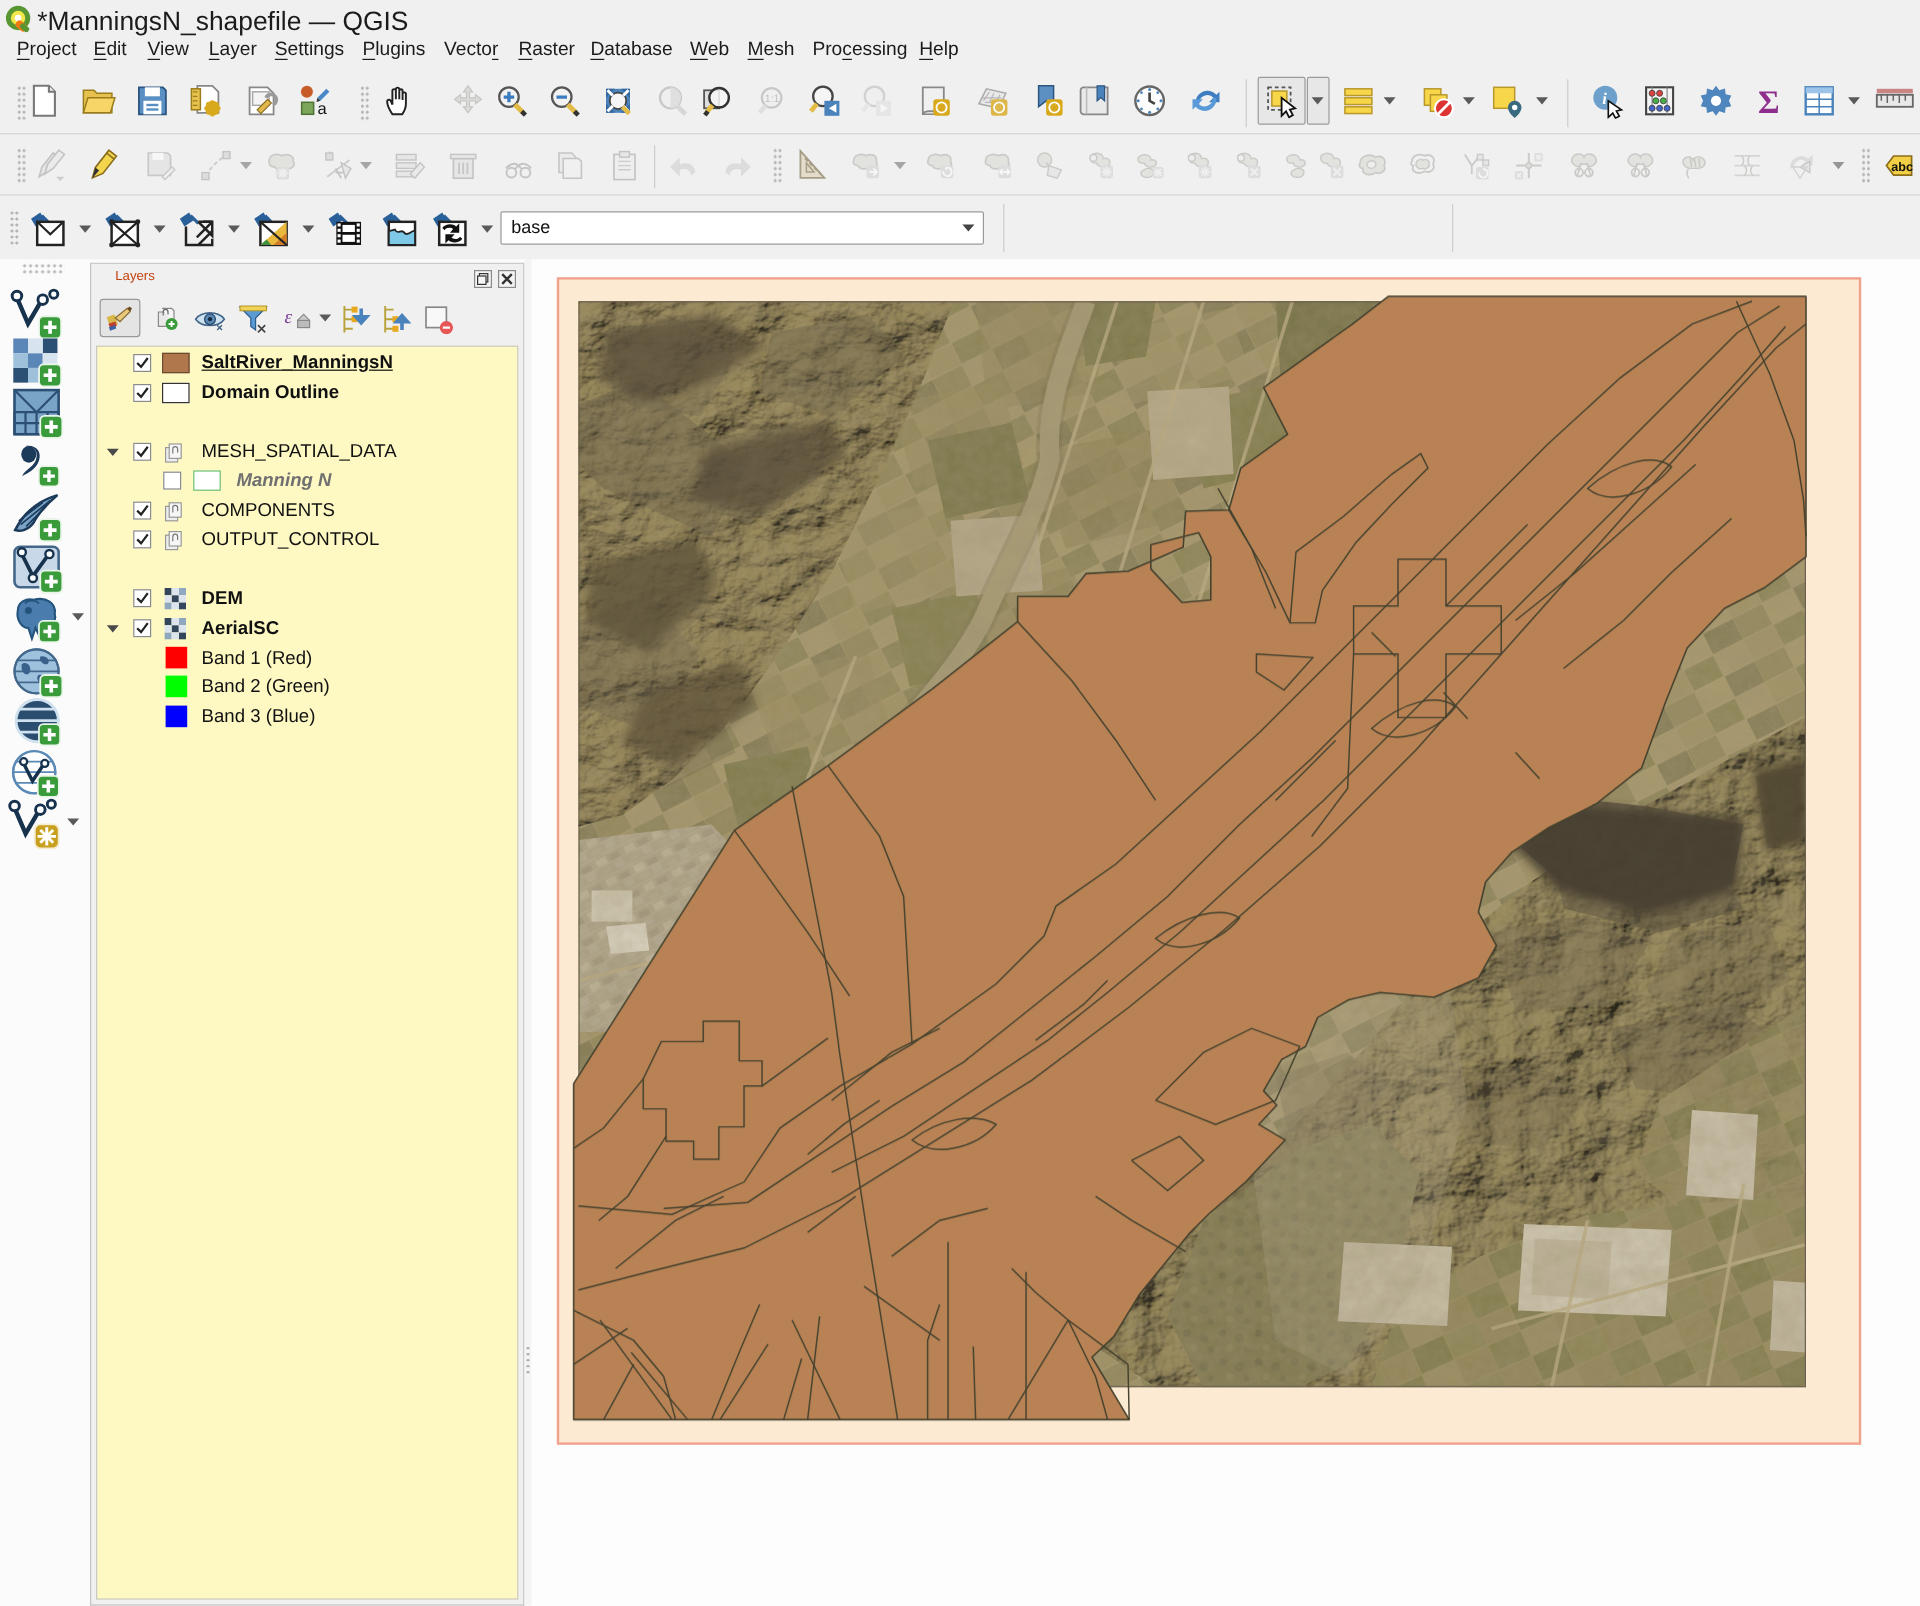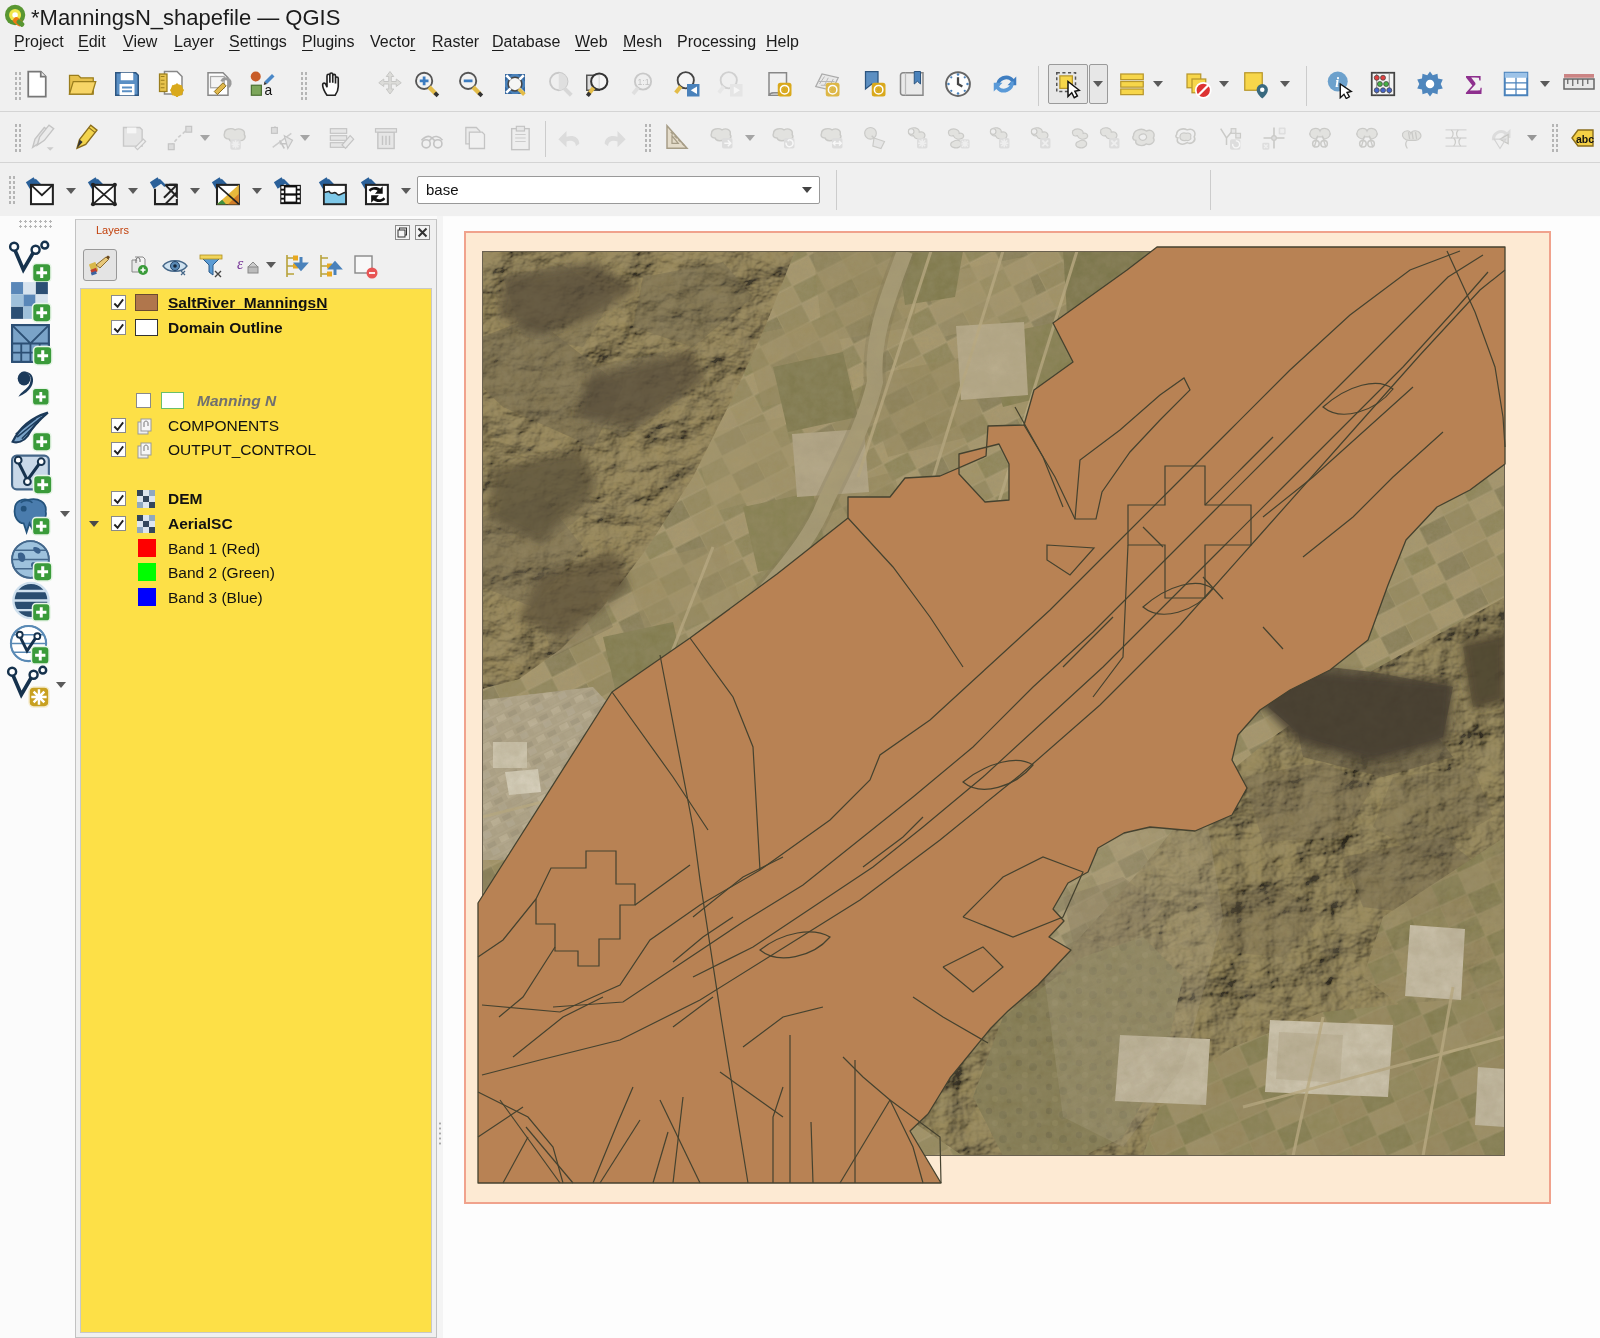--- a/index.html
+++ b/index.html
@@ -20,21 +20,21 @@
 .handle { position:absolute; width:8px; height:30px;
   background-image:radial-gradient(circle, #b5b5b5 1.2px, transparent 1.4px);
   background-size:4px 5px; }
 .dd { position:absolute; width:0; height:0; border-left:5px solid transparent;
   border-right:5px solid transparent; border-top:6px solid #5a5a5a; }
 .sep { position:absolute; width:1px; background:#cccccc; }
 
 #leftbar { position:absolute; left:0; top:216px; width:75px; height:1122px; background:#fbfbfb; }
 #layers { position:absolute; left:75px; top:219px; width:362px; height:1119px;
   background:#f0f0f0; border:1px solid #c2c2c2; border-top:1px solid #cccccc; }
-#ltree { position:absolute; left:4px; top:68px; width:352px; height:1045px; background:#fde047;
+#ltree { position:absolute; left:4px; top:68px; width:352px; height:1045px; background:#fef9c3;
   border:1px solid #c8c8c8; }
 #splitter { position:absolute; left:437px; top:216px; width:6px; height:1122px; background:#f4f4f4; }
 #canvas { position:absolute; left:443px; top:217px; width:1157px; height:1121px; background:#fdfdfd; }
 .row { position:absolute; left:0; width:350px; height:25px; font-size:15.5px; color:#111; }
 .row .lbl { position:absolute; top:3px; }
 .cb { position:absolute; width:15px; height:15px; background:#fff; border:1px solid #8a8a8a; top:4px; }
 .sw { position:absolute; width:23px; height:17px; top:3px; }
 .exp { position:absolute; width:0; height:0; border-left:5px solid transparent;
   border-right:5px solid transparent; border-top:6px solid #4a4a4a; top:9px; }
 </style>
@@ -697,20 +697,32 @@
           </svg></div>
       <div class="sw" style="left:54px;background:#b0764c;border:1px solid #6a4a30"></div>
       <div class="lbl" style="left:87px;font-weight:bold;text-decoration:underline">SaltRiver_ManningsN</div>
     </div>
     <div class="row" style="top:27px">
       <div class="cb" style="left:30px"><svg width="13" height="13" viewBox="0 0 14 14">
             <path d="M2.5 7 L6 10.5 L12 2.5" stroke="#222" stroke-width="2" fill="none"></path>
           </svg></div>
       <div class="sw" style="left:54px;background:#fff;border:1px solid #333"></div>
       <div class="lbl" style="left:87px;font-weight:bold">Domain Outline</div>
+    </div>
+    <div class="row" style="top:76px">
+      <div class="exp" style="left:8px"></div>
+      <div class="cb" style="left:30px"><svg width="13" height="13" viewBox="0 0 14 14">
+            <path d="M2.5 7 L6 10.5 L12 2.5" stroke="#222" stroke-width="2" fill="none"></path>
+          </svg></div>
+      <svg style="position:absolute;left:55px;top:3px" width="19" height="19" viewBox="0 0 19 19">
+        <rect x="2" y="5" width="10" height="12" fill="#eee" stroke="#999"></rect>
+        <rect x="5" y="2" width="10" height="12" fill="#f6f6f6" stroke="#999"></rect>
+        <path d="M8 6 C8 3.5 12 3.5 12 6 L12 9 M8 6 L8 10" stroke="#777" fill="none"></path>
+        </svg>
+      <div class="lbl" style="left:87px">MESH_SPATIAL_DATA</div>
     </div>
     <div class="row" style="top:100px">
       <div class="cb" style="left:55px"></div>
       <div class="sw" style="left:80px;background:#fff;border:1px solid #6abf6a"></div>
       <div class="lbl" style="left:116px;font-style:italic;color:#707070;font-weight:bold">Manning N</div>
     </div>
     <div class="row" style="top:125px">
       <div class="cb" style="left:30px"><svg width="13" height="13" viewBox="0 0 14 14">
             <path d="M2.5 7 L6 10.5 L12 2.5" stroke="#222" stroke-width="2" fill="none"></path>
           </svg></div>

